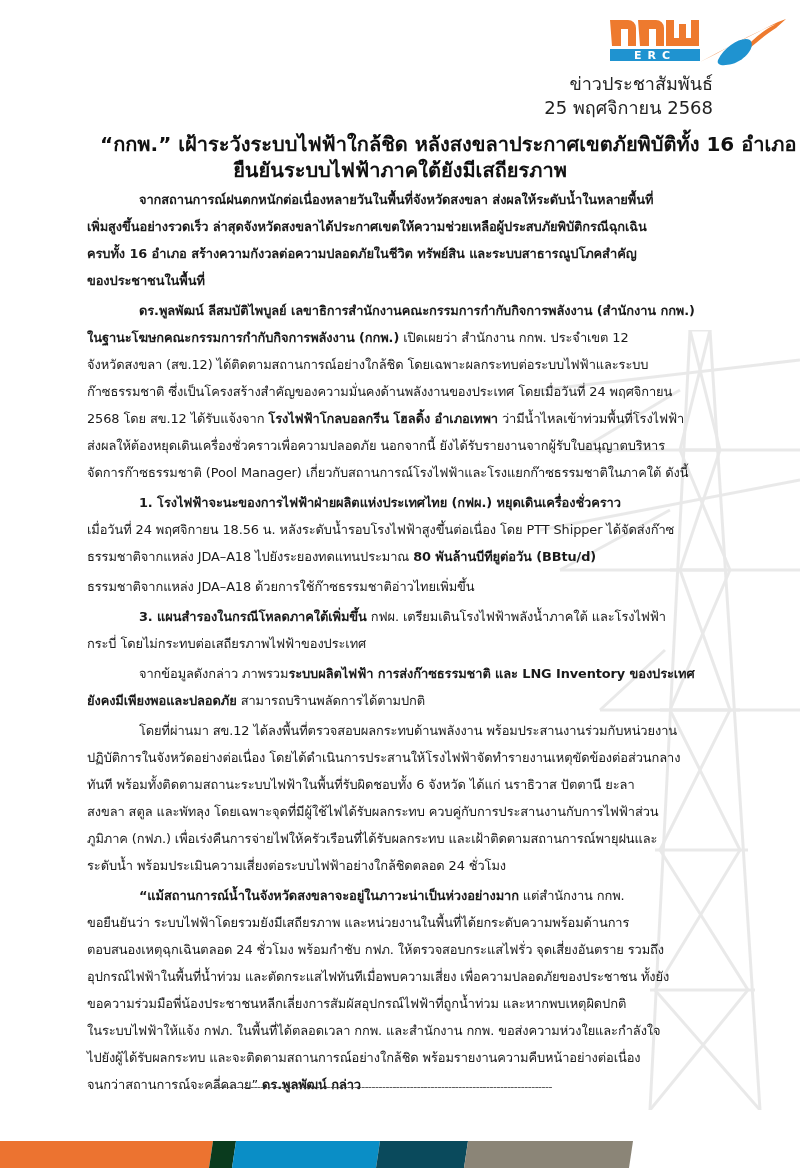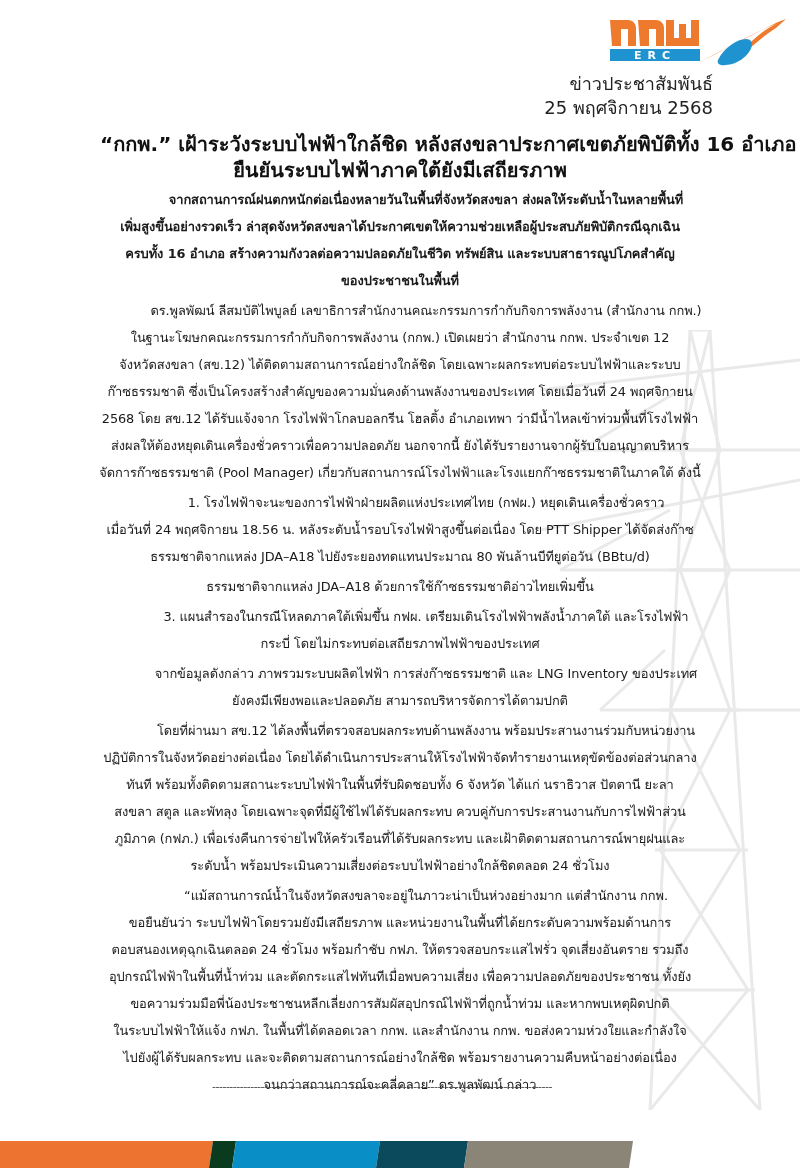--- a/index.html
+++ b/index.html
@@ -21,25 +21,25 @@
   .title {
     position: absolute; left: 60px; width: 680px; top: 131px;
     text-align: center; font-weight: bold; font-size: 20px; line-height: 26px; color: #111;
   }
   .title .line { display: block; white-space: nowrap; }
   .title .line:first-child { padding-left: 40px; }
   .body {
     position: absolute; left: 87px; width: 626px; top: 186px;
     font-size: 12.9px; line-height: 27px;
   }
-  .para { margin: 0 0 3px 0; text-align: center; }
+  .para { margin: 0 0 3px 0; }
   .ln { display: block; white-space: nowrap; overflow: visible; letter-spacing: -0.1px; }
   .ln.indent { padding-left: 52px; }
   .bold { font-weight: bold; }
-  .b { font-weight: normal; }
+  .b { font-weight: bold; }
   .divider {
     position: absolute; left: 212px; top: 1080px; width: 378px;
     font-size: 11px; letter-spacing: -0.5px; overflow: hidden; white-space: nowrap; color: #444;
   }
   .band { position: absolute; left: 0; top: 1141px; width: 800px; height: 27px; }
 </style>
 </head>
 <body>
 
 <svg class="pylon" viewBox="0 0 260 780" fill="none" stroke="#333" stroke-width="3">
@@ -103,21 +103,21 @@
     <span class="ln">ธรรมชาติจากแหล่ง JDA–A18 ด้วยการใช้ก๊าซธรรมชาติอ่าวไทยเพิ่มขึ้น</span>
   </div>
 
   <div class="para">
     <span class="ln indent"><span class="b">3. แผนสำรองในกรณีโหลดภาคใต้เพิ่มขึ้น</span><span> กฟผ. เตรียมเดินโรงไฟฟ้าพลังน้ำภาคใต้ และโรงไฟฟ้า</span></span>
     <span class="ln">กระบี่ โดยไม่กระทบต่อเสถียรภาพไฟฟ้าของประเทศ</span>
   </div>
 
   <div class="para">
     <span class="ln indent"><span>จากข้อมูลดังกล่าว ภาพรวม</span><span class="b">ระบบผลิตไฟฟ้า การส่งก๊าซธรรมชาติ และ LNG Inventory ของประเทศ</span></span>
-    <span class="ln"><span class="b">ยังคงมีเพียงพอและปลอดภัย</span><span> สามารถบริหารจัดการได้ตามปกติ</span></span>
+    <span class="ln"><span class="b">ยังคงมีเพียงพอและปลอดภัย</span><span> สามารถบริานพลัดการได้ตามปกติ</span></span>
   </div>
 
   <div class="para">
     <span class="ln indent">โดยที่ผ่านมา สข.12 ได้ลงพื้นที่ตรวจสอบผลกระทบด้านพลังงาน พร้อมประสานงานร่วมกับหน่วยงาน</span>
     <span class="ln">ปฏิบัติการในจังหวัดอย่างต่อเนื่อง โดยได้ดำเนินการประสานให้โรงไฟฟ้าจัดทำรายงานเหตุขัดข้องต่อส่วนกลาง</span>
     <span class="ln">ทันที พร้อมทั้งติดตามสถานะระบบไฟฟ้าในพื้นที่รับผิดชอบทั้ง 6 จังหวัด ได้แก่ นราธิวาส ปัตตานี ยะลา</span>
     <span class="ln">สงขลา สตูล และพัทลุง โดยเฉพาะจุดที่มีผู้ใช้ไฟได้รับผลกระทบ ควบคู่กับการประสานงานกับการไฟฟ้าส่วน</span>
     <span class="ln">ภูมิภาค (กฟภ.) เพื่อเร่งคืนการจ่ายไฟให้ครัวเรือนที่ได้รับผลกระทบ และเฝ้าติดตามสถานการณ์พายุฝนและ</span>
     <span class="ln">ระดับน้ำ พร้อมประเมินความเสี่ยงต่อระบบไฟฟ้าอย่างใกล้ชิดตลอด 24 ชั่วโมง</span>
   </div>

